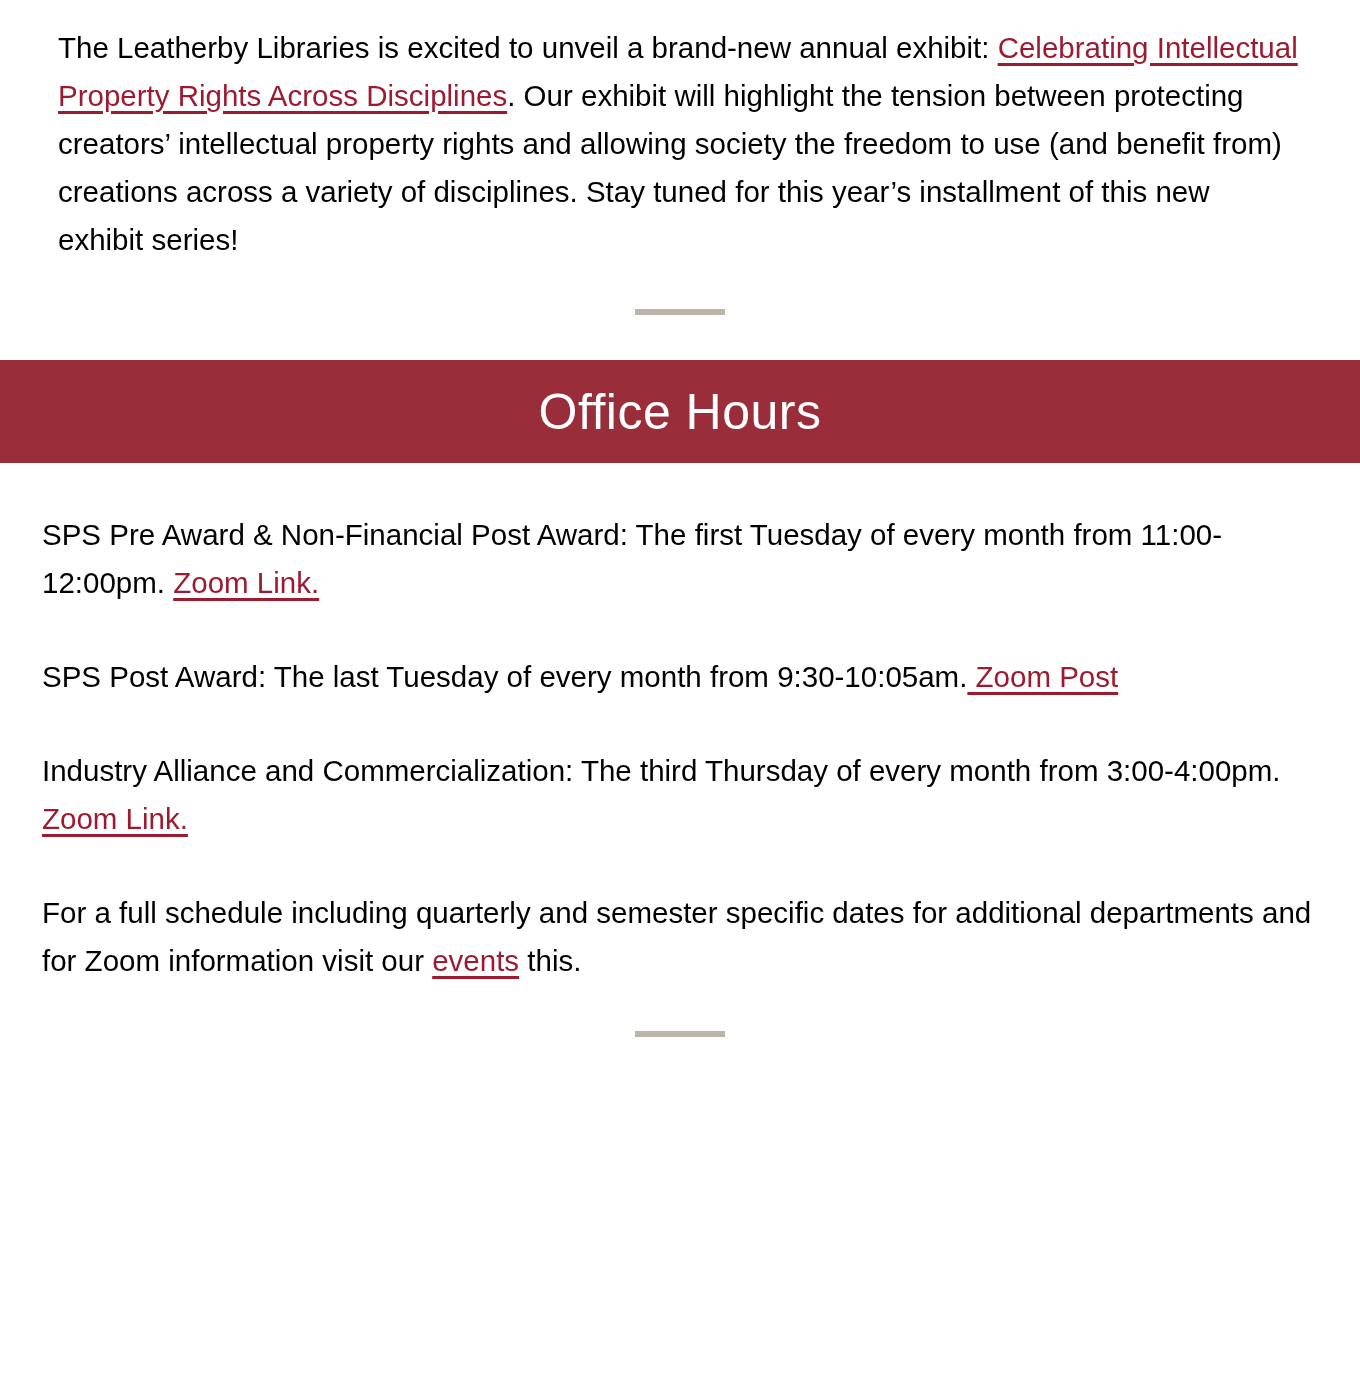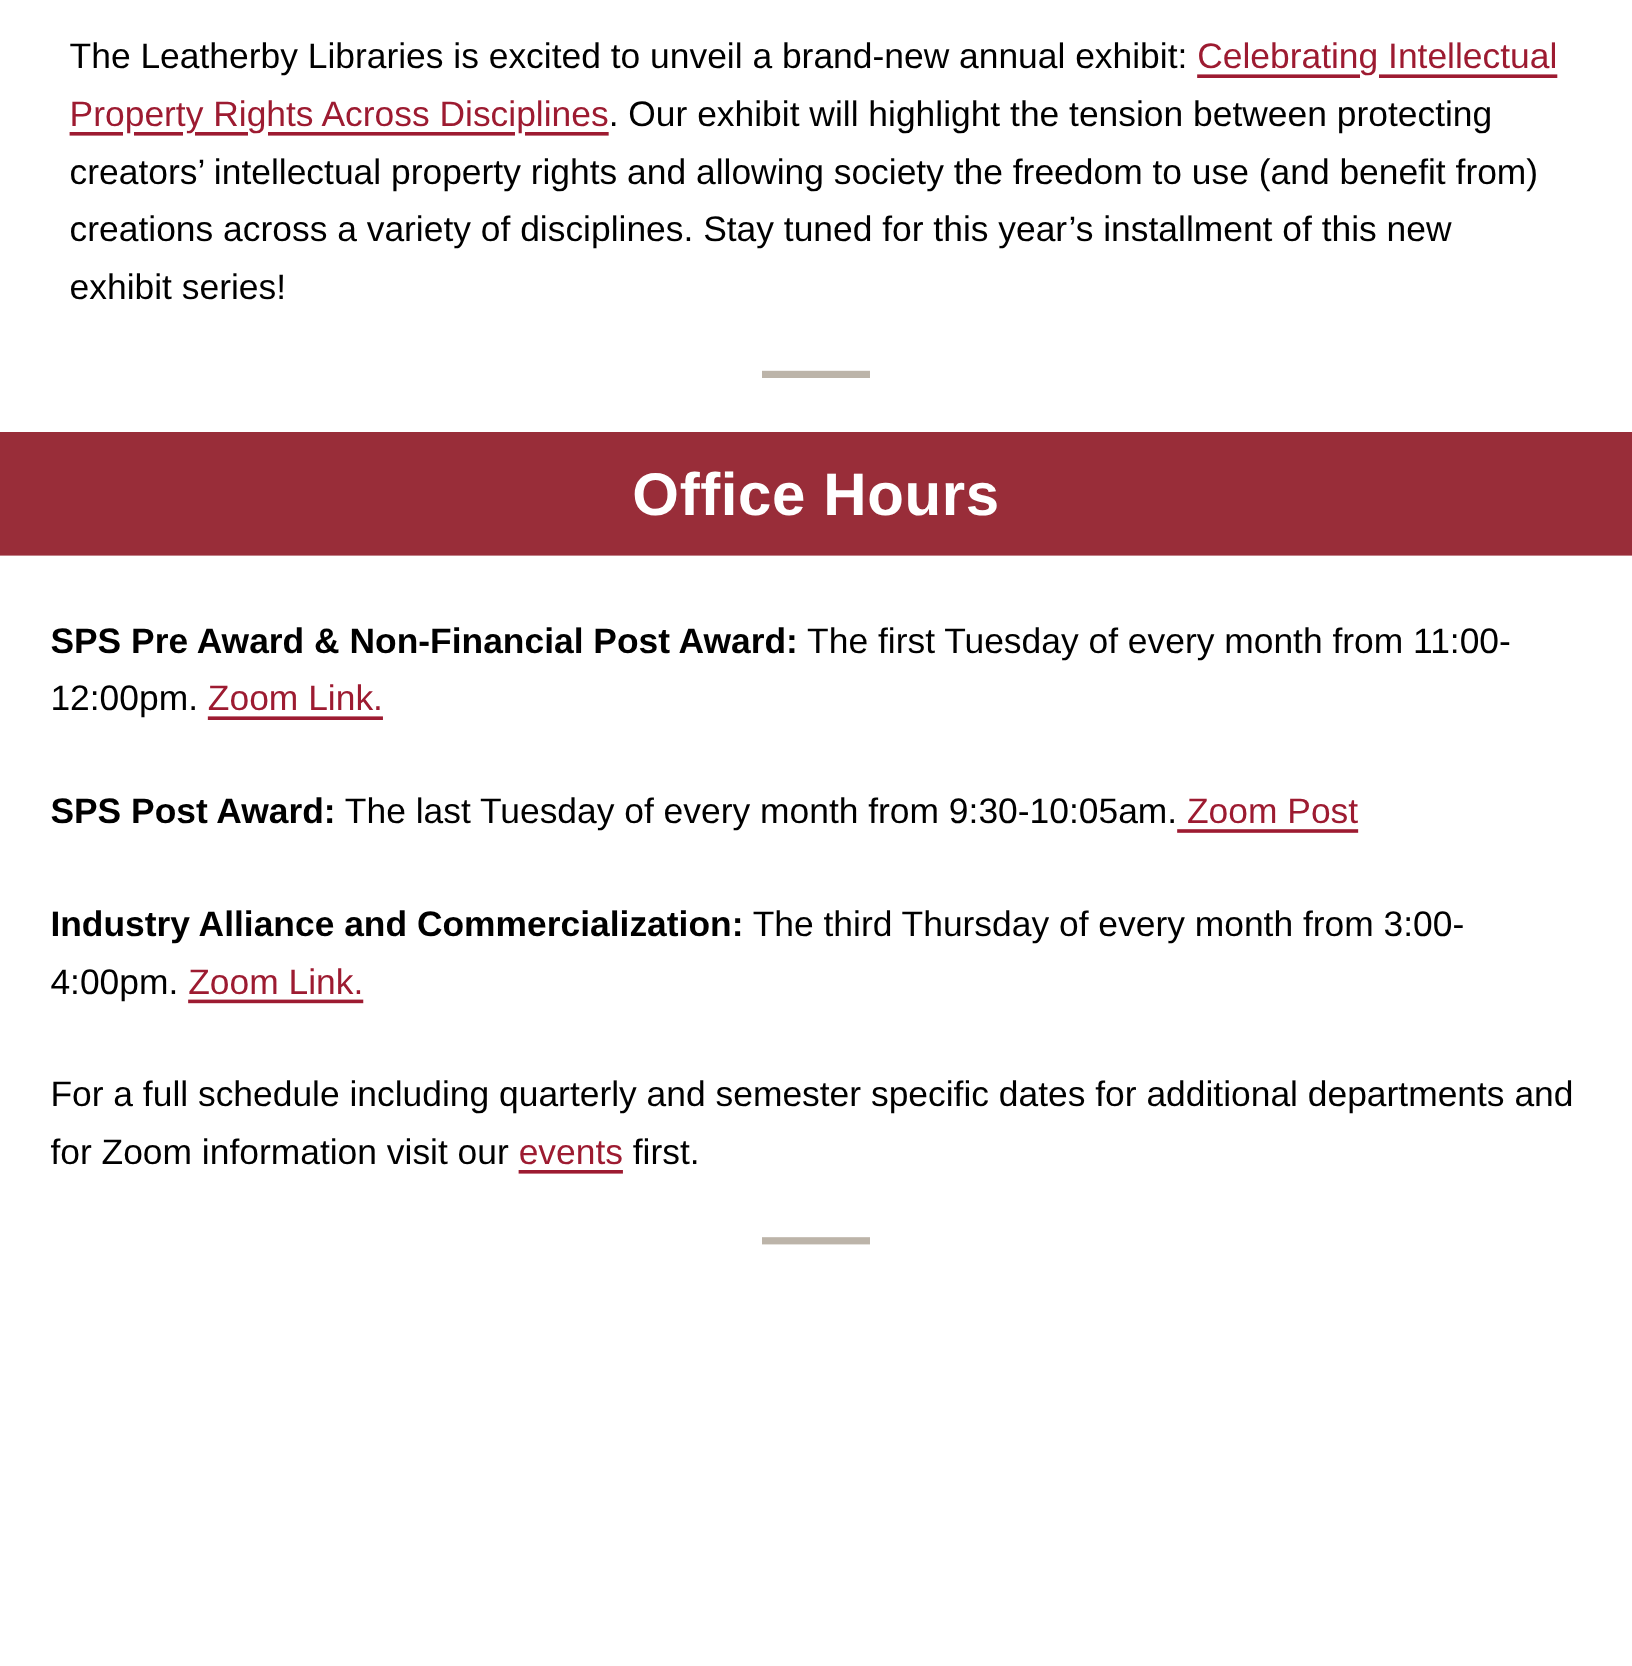--- a/index.html
+++ b/index.html
@@ -24,21 +24,21 @@
   .body-text {
     font-size: 29.5px;
     line-height: 48px;
     margin: 16px;
     color: #000000;
   }
   .entry, .footer-paragraph {
     margin: 0 0 46px 0;
   }
   .entry strong {
-    font-weight: bold;
+    font-weight: normal;
   }
   a.link {
     color: #9D1B31;
     text-decoration: underline;
     text-decoration-thickness: 2.5px;
     text-underline-offset: 5px;
     cursor: pointer;
   }
   .divider {
     width: 90px;
@@ -53,21 +53,21 @@
   .banner {
     width: 100%;
     height: 103px;
     background: #992D39;
     display: flex;
     align-items: center;
     justify-content: center;
   }
   .banner-title {
     color: #ffffff;
-    font-weight: bold;
+    font-weight: normal;
     font-size: 50px;
     letter-spacing: 0.5px;
   }
   .entries-section {
     padding-top: 48px;
   }
 </style>
 </head>
 <body>
 
@@ -87,19 +87,19 @@
 
     <p class="body-text entry"><strong>SPS Pre Award &amp; Non-Financial Post Award:</strong><span> The first Tuesday of every month from 11:00-12:00pm. </span><a class="link">Zoom Link.</a></p>
 
     <p class="body-text entry"><strong>SPS Post Award:</strong><span> The last Tuesday of every month from 9:30-10:05am.</span><a class="link"> Zoom Post</a></p>
 
 
 
     <p class="body-text entry"><strong>Industry Alliance and Commercialization:</strong><span> The third Thursday of every month from 3:00-4:00pm. </span><a class="link">Zoom Link.</a></p>
 
 
-    <p class="body-text footer-paragraph"><span>For a full schedule including quarterly and semester specific dates for additional departments and for Zoom information visit our </span><a class="link">events</a><span> first.</span></p>
+    <p class="body-text footer-paragraph"><span>For a full schedule including quarterly and semester specific dates for additional departments and for Zoom information visit our </span><a class="link">events</a><span> this.</span></p>
 
   </div>
 
   <div class="divider divider-bottom"></div>
 
 </div>
 
 </body></html>

